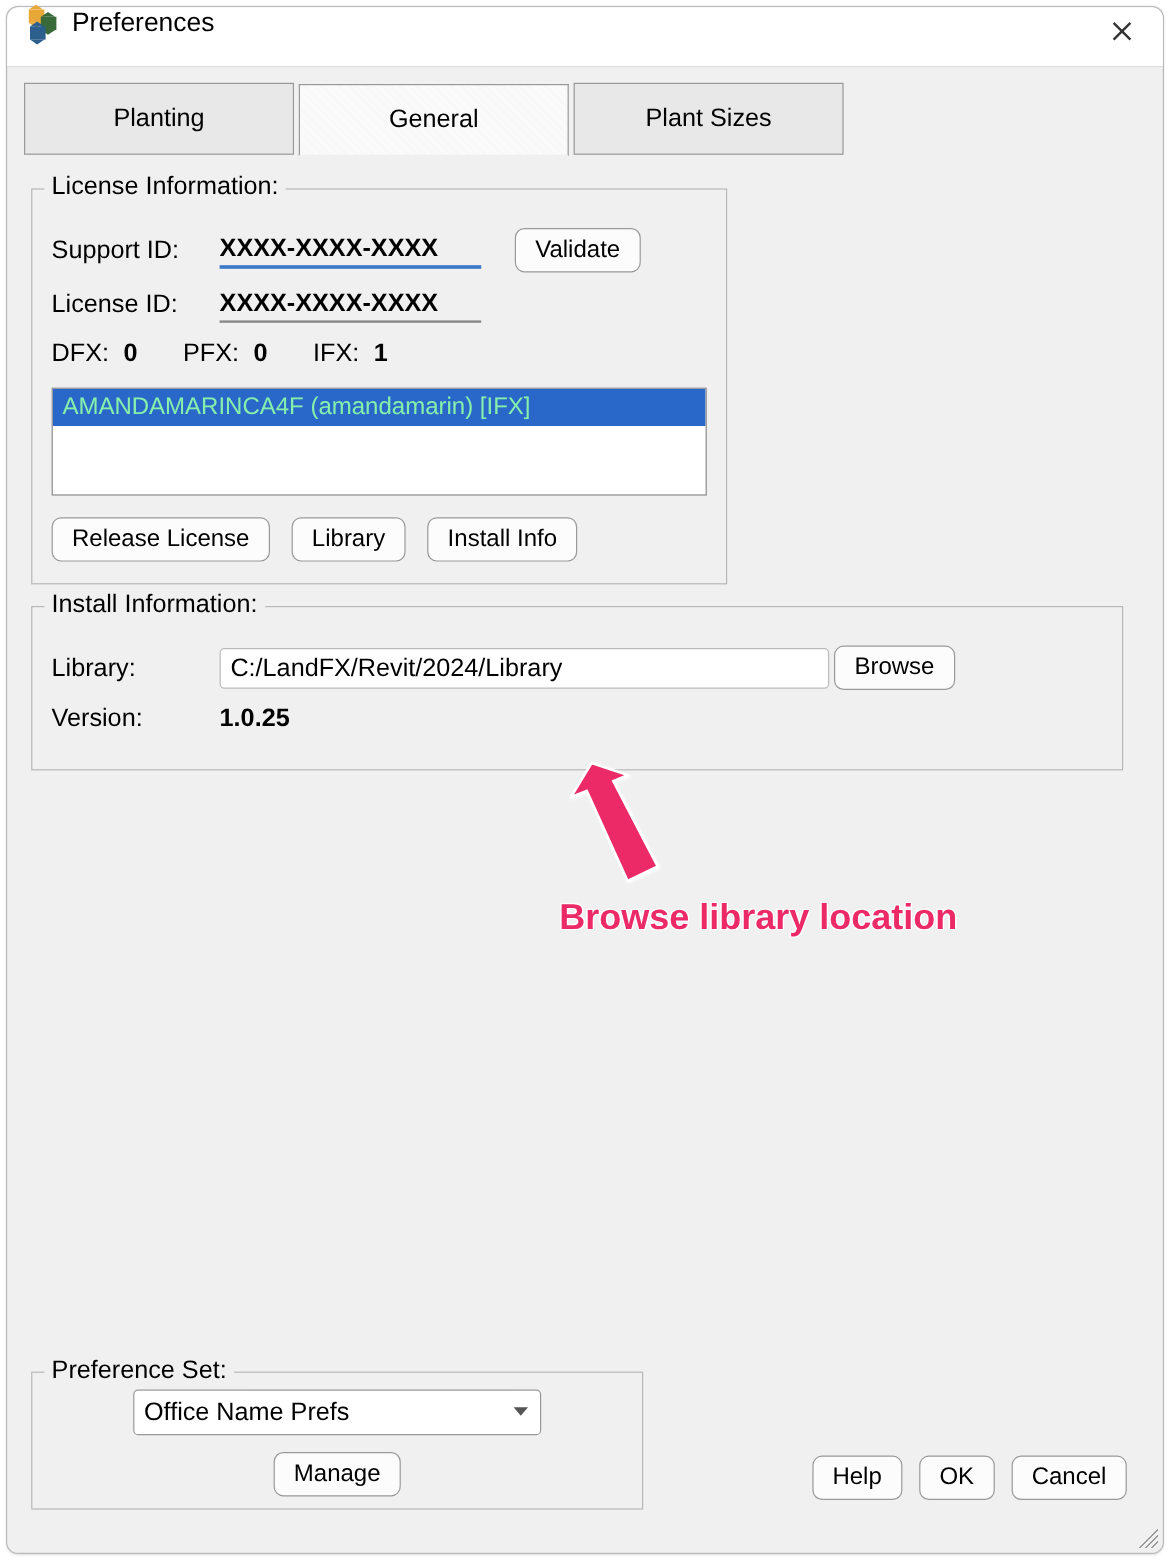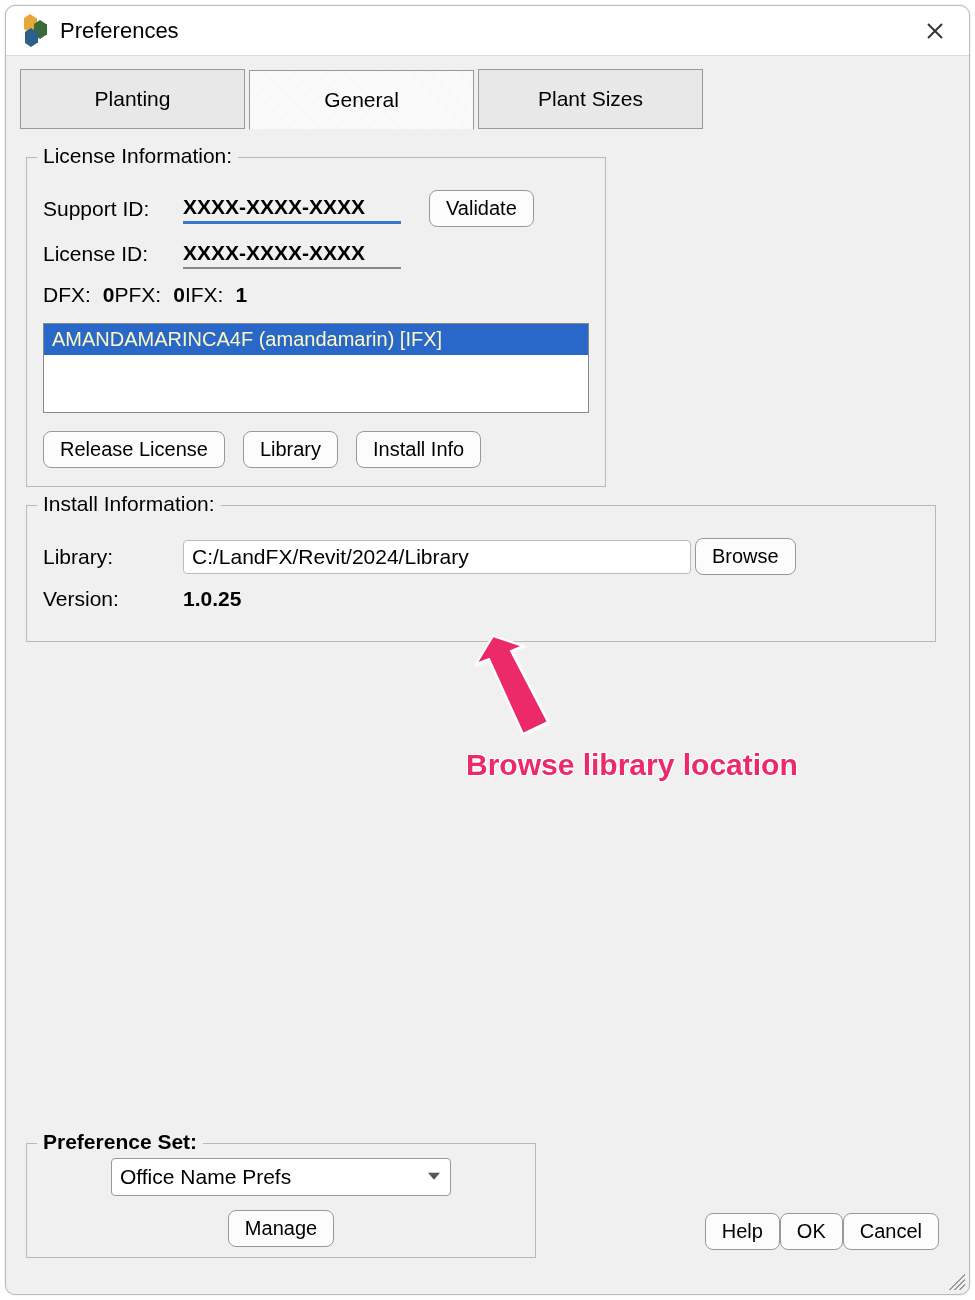--- a/index.html
+++ b/index.html
@@ -20,21 +20,21 @@
       background: #f0f0f0;
       position: relative;
       box-shadow: 0 0 2px rgba(0,0,0,0.15);
     }
     .titlebar {
       height: 50px;
       background: #fff;
       border-bottom: 1px solid #ddd;
       border-radius: 10px 10px 0 0;
       display: flex;
-      align-items: center;
+      align-items: flex-start;
       padding: 0 14px;
     }
     .app-icon {
       width: 30px; height: 30px;
       position: relative;
       margin-right: 10px;
     }
     .hex { position:absolute; width:13px; height:11px; }
     .hex:before, .hex:after { content:""; position:absolute; left:0; border-left:6.5px solid transparent; border-right:6.5px solid transparent; }
     .hex:before { top:-4px; border-bottom:4px solid; }
@@ -103,32 +103,32 @@
     .input-underline.gray { border-bottom-color:#888; border-bottom-width:2px; }
     .btn {
       border: 1px solid #999;
       border-radius: 8px;
       background: #fcfcfc;
       padding: 6px 16px;
       font-size: 20px;
       cursor: pointer;
       text-align: right;
     }
-    .counts { display:flex; font-size:21px; margin: 14px 0 16px 0; }
+    .counts { display:flex; gap: 38px; font-size:21px; margin: 14px 0 16px 0; }
     .counts b { margin-left:6px; }
     .listbox {
       border: 1px solid #888;
       background: #fff;
       height: 90px;
       width: 100%;
       overflow: auto;
     }
     .listbox .item {
       background: #2968c8;
-      color: #fef9c3;
+      color: #86efac;
       padding: 4px 8px;
       font-size: 20px;
     }
     .button-row { display:flex; gap: 18px; margin-top: 18px; }
     .lib-input {
       border:1px solid #bbb;
       border-radius:4px;
       width: 508px;
       font-size:21px;
       padding: 4px 8px;
@@ -151,21 +151,21 @@
     }
     .pref-set {
       position: absolute;
       bottom: 36px; left: 20px;
       border:1px solid #b8b8b8;
       padding: 14px 10px 10px 10px;
       width: 510px;
     }
     .pref-set .legend2 {
       position:absolute; top:-14px; left:10px;
-      background:#f0f0f0; padding:0 6px; font-size:21px;font-weight:bold;
+      background:#f0f0f0; padding:0 6px; font-size:21px;
     }
     .combo {
       border:1px solid #999;
       border-radius:4px;
       background:#fff;
       padding: 6px 30px 6px 8px;
       font-size:21px;
       width: 340px;
       position:relative;
       display:inline-flex; align-items:center;
@@ -176,21 +176,21 @@
       position:absolute; right:10px; top:50%;
       width:0;height:0;
       border-left:6px solid transparent;
       border-right:6px solid transparent;
       border-top:7px solid #555;
       transform:translateY(-60%);
     }
     .footer-btns {
       position:absolute;
       bottom: 44px; right: 30px;
-      display:flex; 
+      display:flex; gap: 14px;
     }
     .resize-grip {
       position:absolute;
       bottom:4px; right:4px;
       width:16px; height:16px;
       background:
         linear-gradient(135deg, transparent 50%, #999 50%, #999 55%, transparent 55%,
                         transparent 65%, #999 65%, #999 70%, transparent 70%,
                         transparent 80%, #999 80%, #999 85%, transparent 85%);
     }

